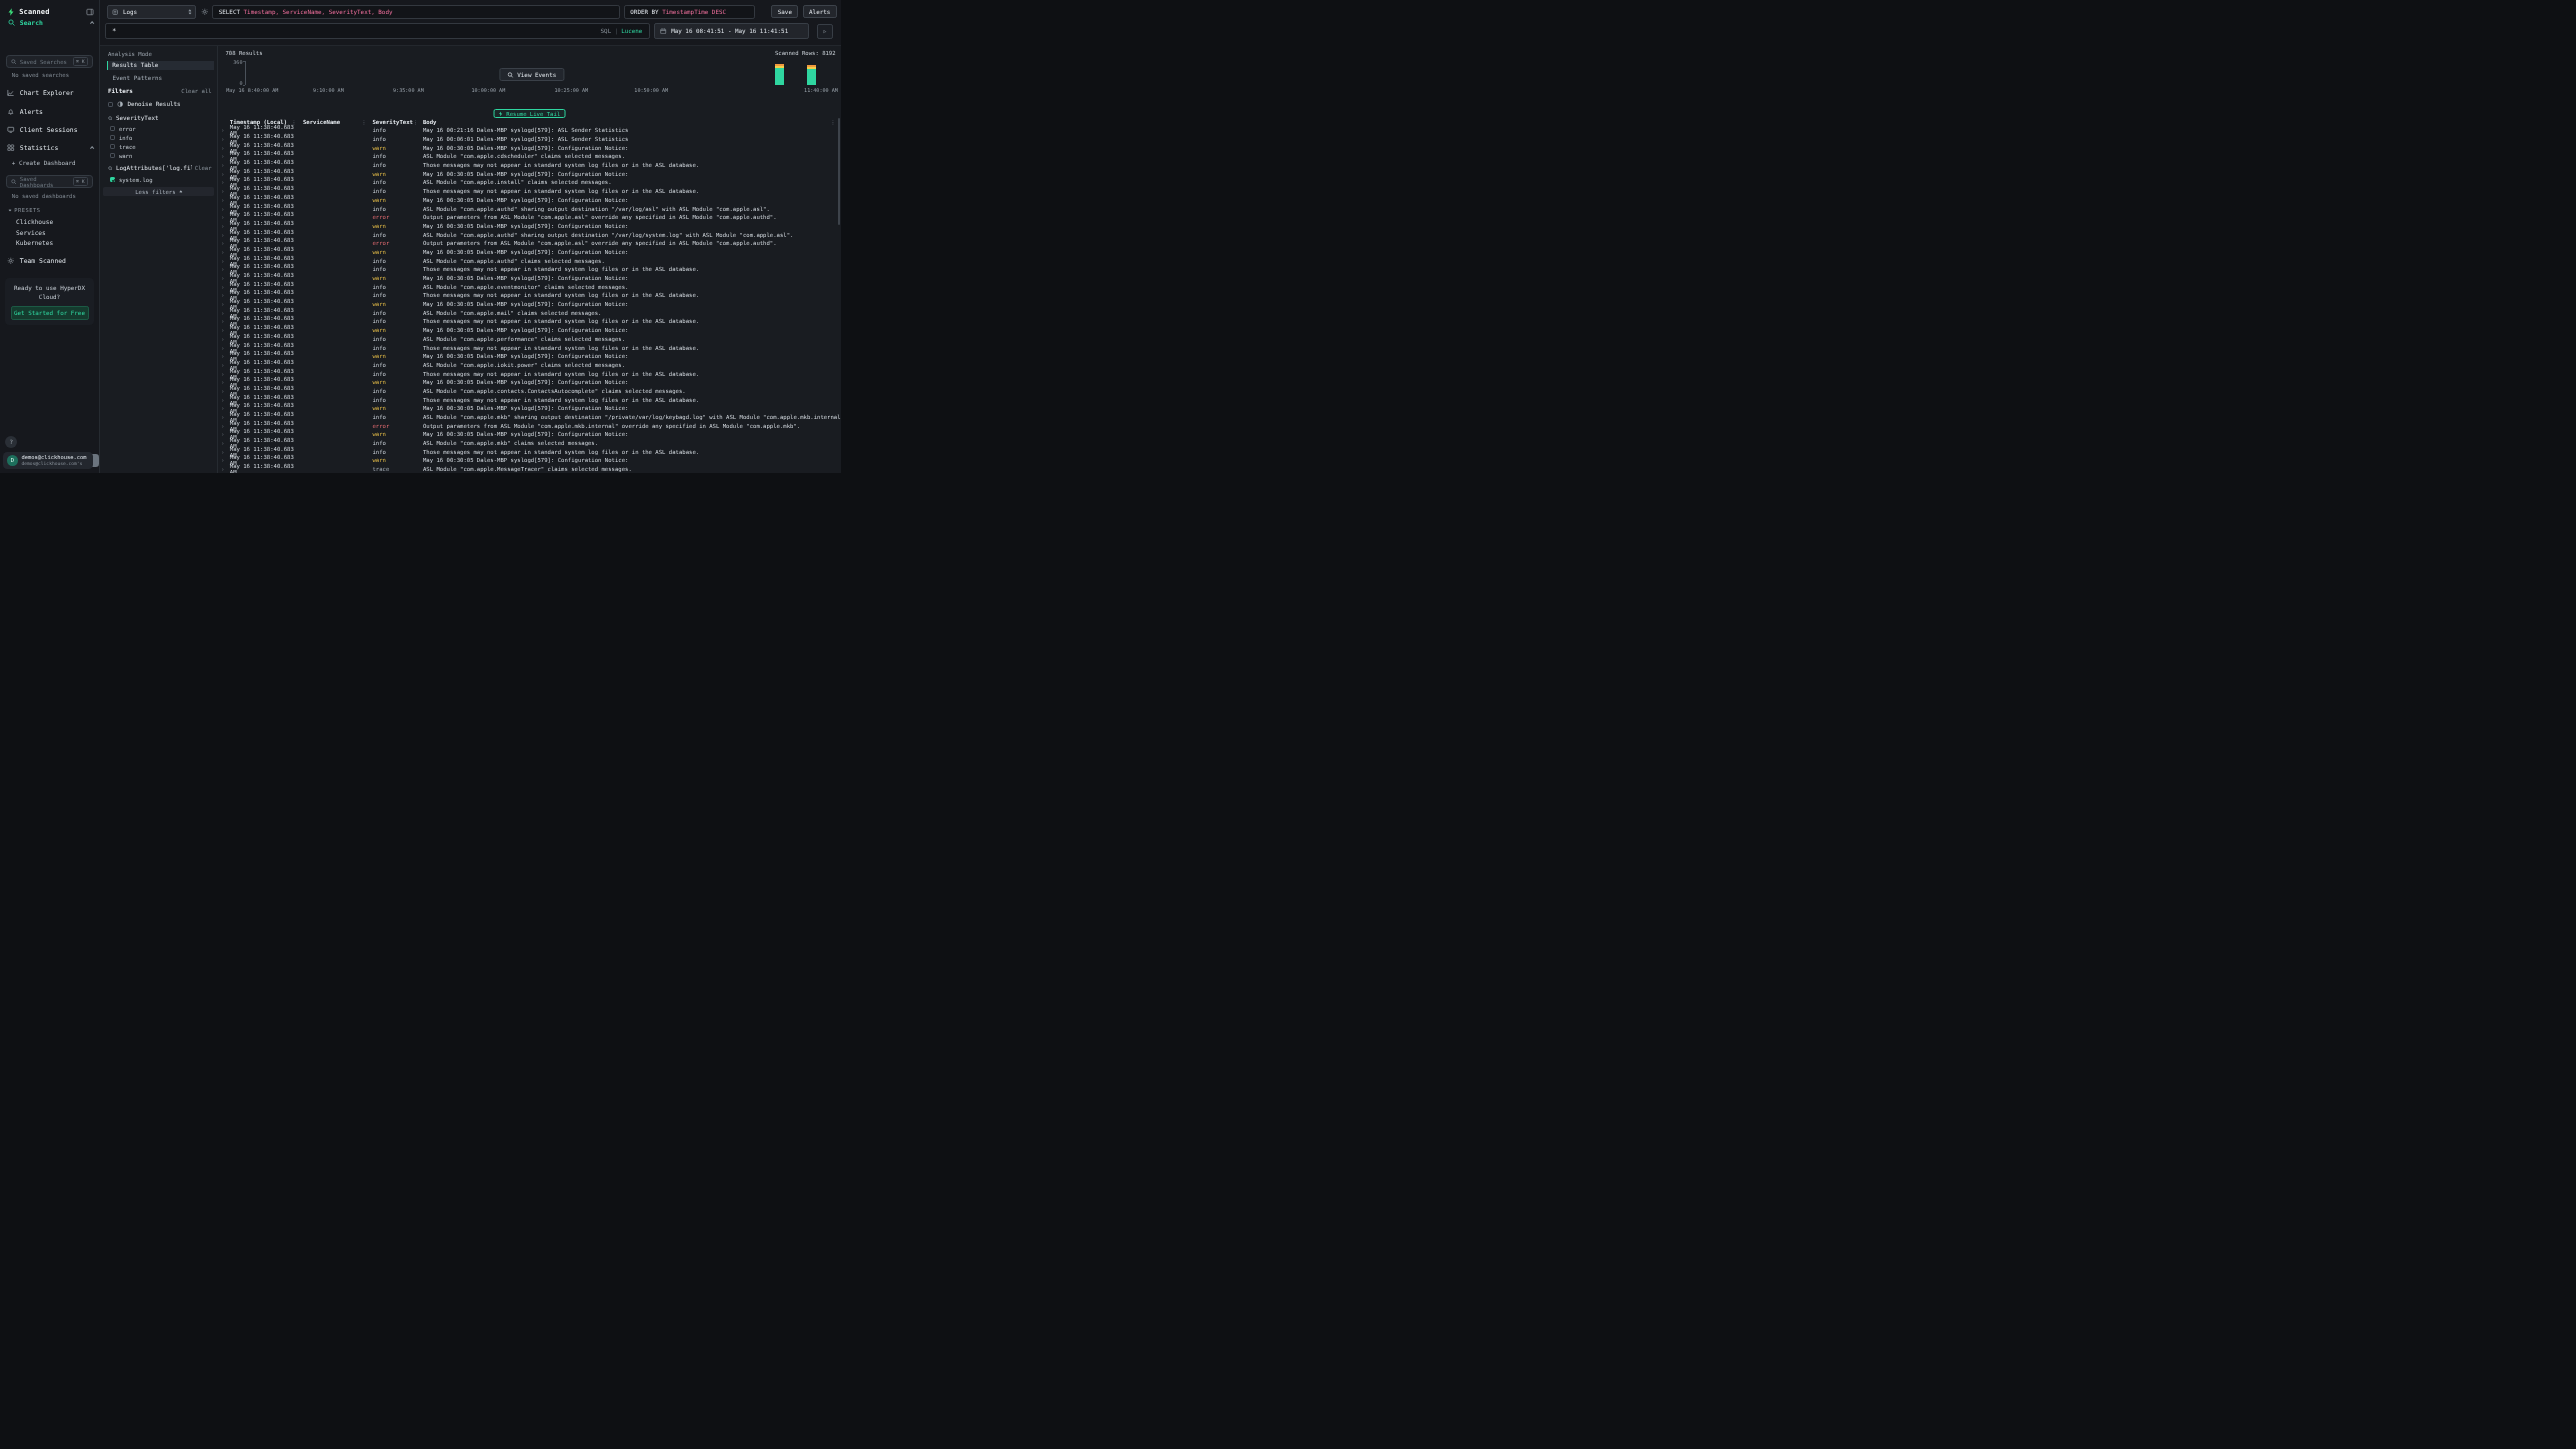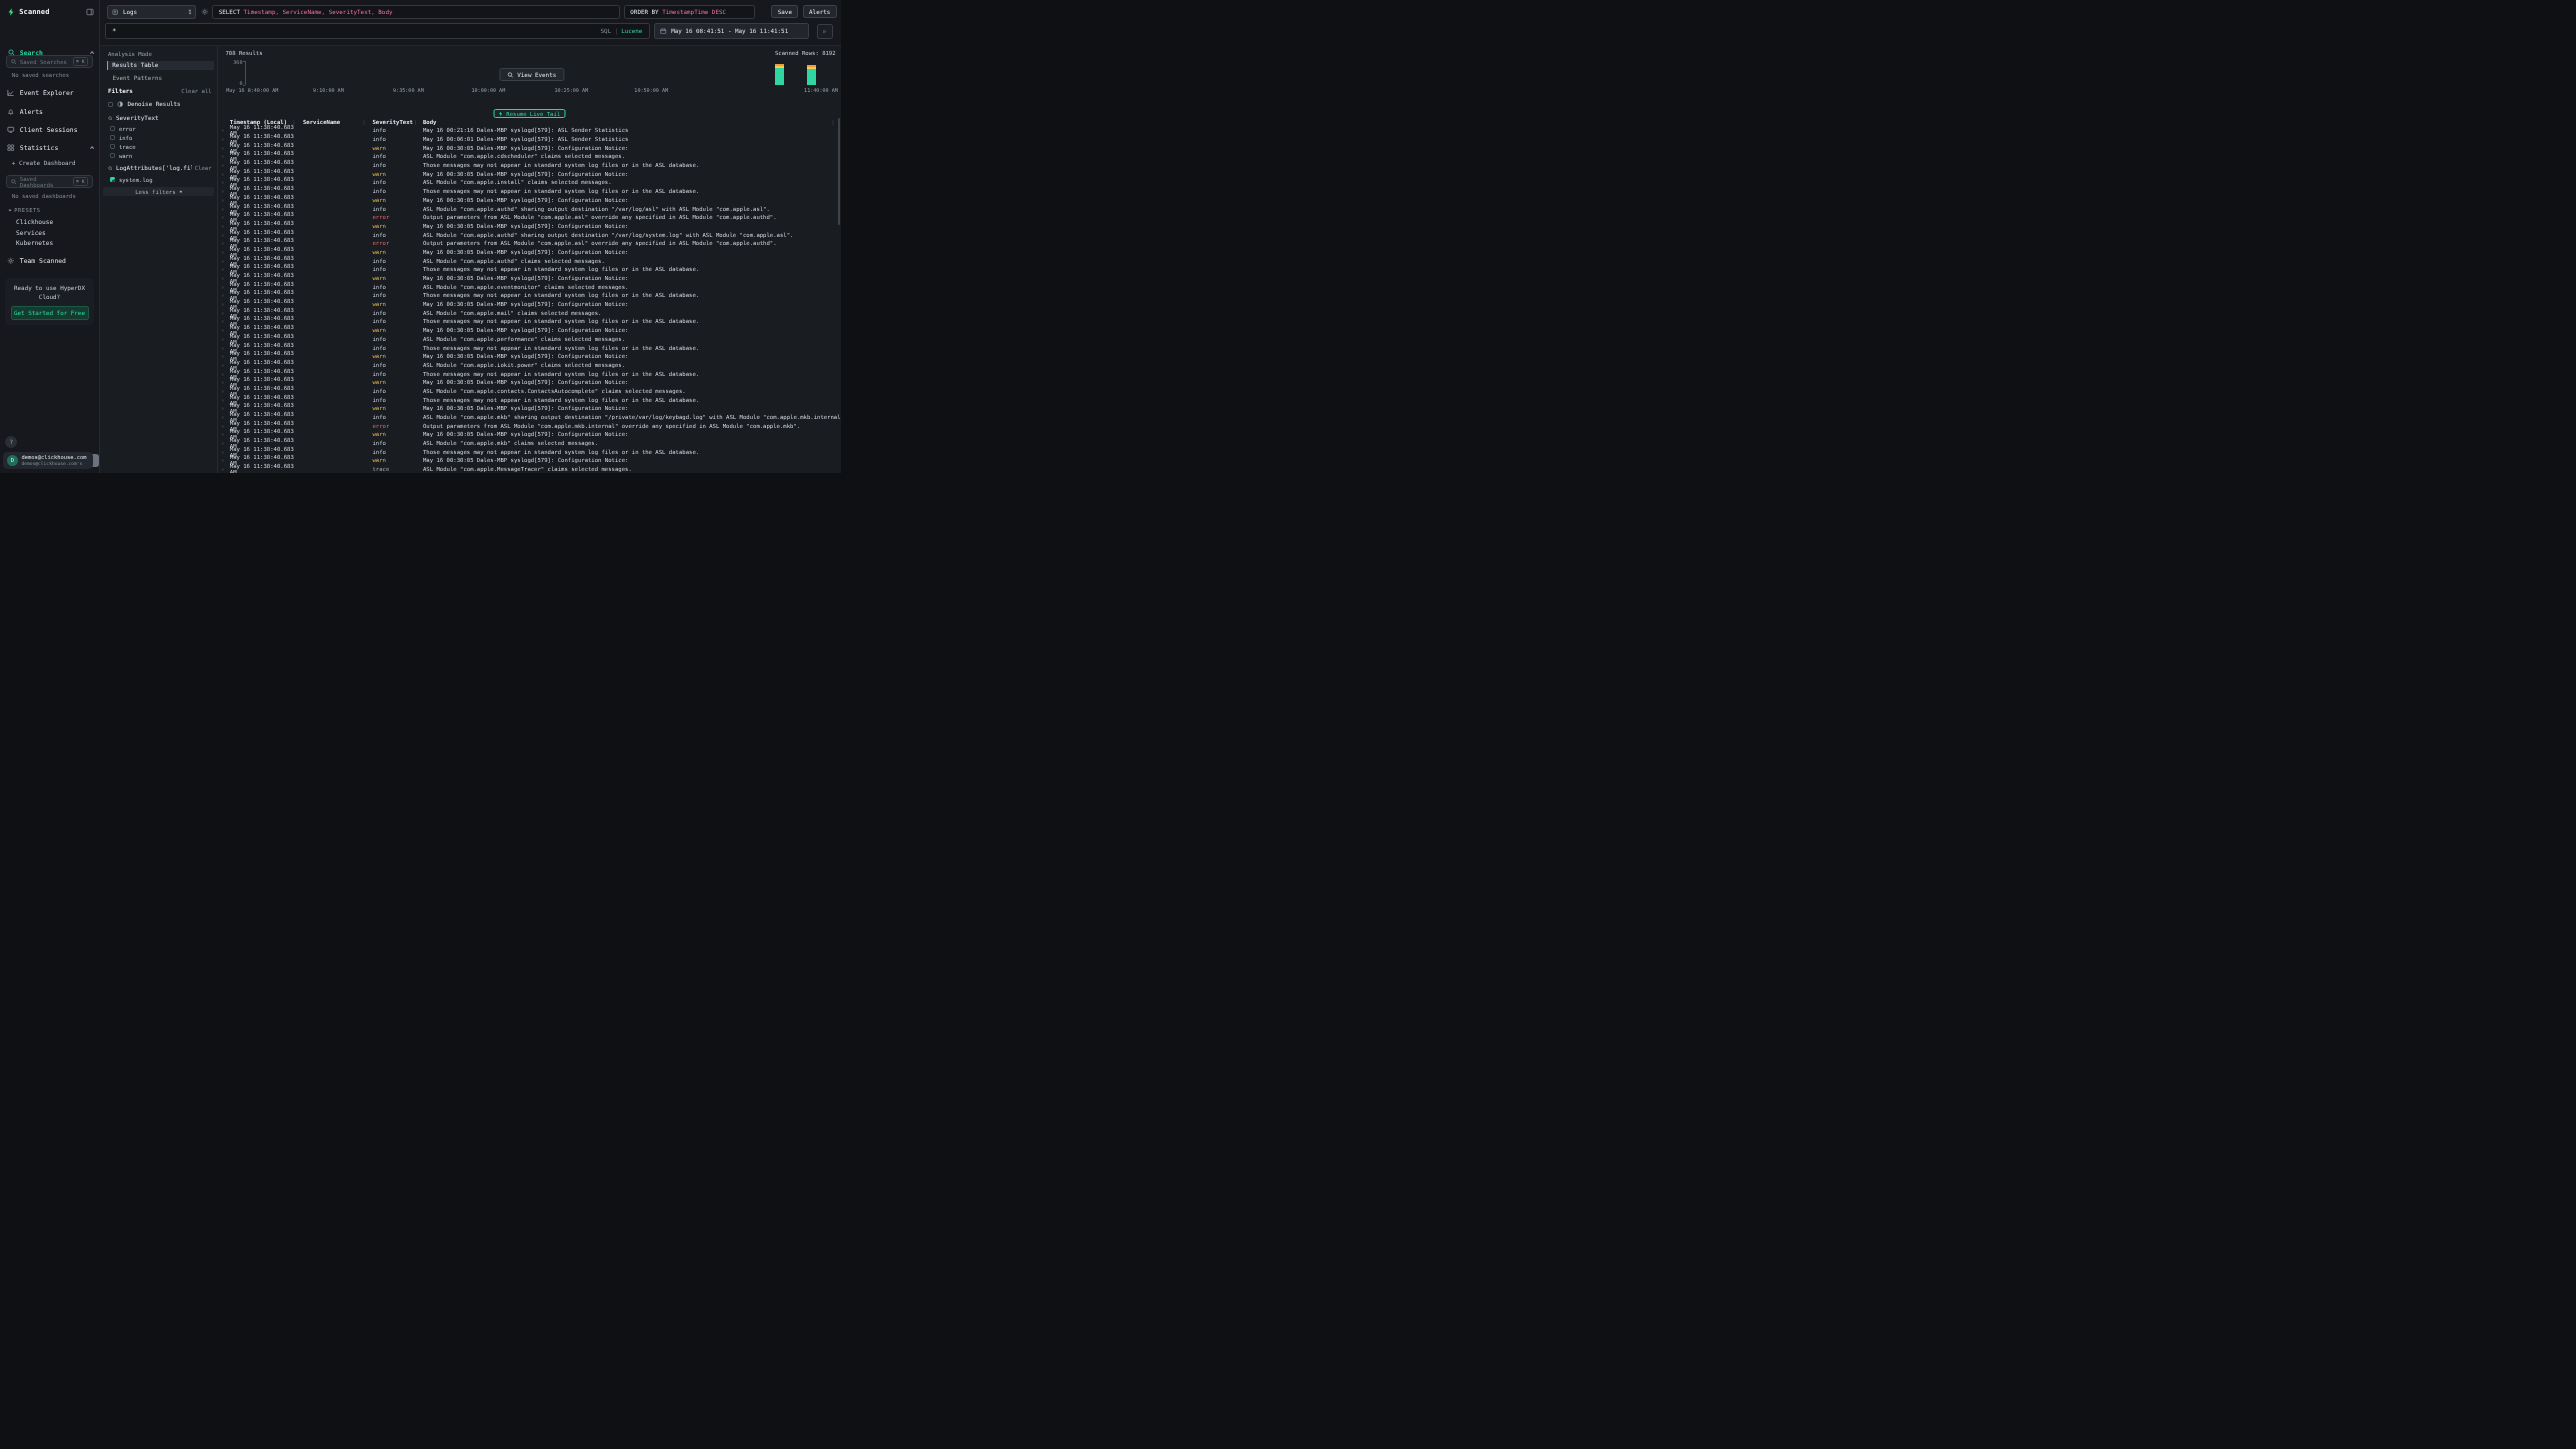--- a/index.html
+++ b/index.html
@@ -122,21 +122,21 @@
       </span>
       <span class="logo-text">Scanned</span>
       <span class="collapse-btn">
         <svg width="8" height="8" viewBox="0 0 16 16" fill="none" stroke="currentColor" stroke-width="1.3">
             <rect x="1.8" y="2.5" width="12.4" height="11" rx="1.5"></rect>
             <line x1="10.5" y1="2.5" x2="10.5" y2="13.5"></line>
           </svg>
       </span>
     </div>
 
-    <div class="nav-item accent" style="top:46px">
+    <div class="nav-item accent" style="top:16px">
       <span class="ic">
           <svg width="7" height="7" viewBox="0 0 14 14" fill="none" stroke="currentColor" stroke-width="1.6">
             <circle cx="6" cy="6" r="4.2"></circle>
             <line x1="9.2" y1="9.2" x2="13" y2="13"></line>
           </svg>
         </span>
       <span style="font-weight:bold">Search</span>
       <span class="nav-chv"><span class="chv up"></span></span>
     </div>
 
@@ -152,21 +152,21 @@
     </div>
     <div class="muted-line" style="top:72px">No saved searches</div>
 
     <div class="nav-item" style="top:86px">
       <span class="ic">
           <svg width="7.5" height="7.5" viewBox="0 0 16 16" fill="none" stroke="currentColor" stroke-width="1.4">
             <path d="M1.8 12.8l3.4-4.2 2.6 2.2 4.8-5.8"></path>
             <path d="M1.8 2v12h12.4"></path>
           </svg>
         </span>
-      <span>Event Explorer</span>
+      <span>Chart Explorer</span>
     </div>
     <div class="nav-item" style="top:105px">
       <span class="ic">
           <svg width="7.5" height="7.5" viewBox="0 0 16 16" fill="none" stroke="currentColor" stroke-width="1.4">
             <path d="M3.5 11.5h9c-1-1-1.3-1.8-1.3-3.4 0-2.4-1-4.1-3.2-4.1S4.8 5.7 4.8 8.1c0 1.6-.3 2.4-1.3 3.4z"></path>
             <path d="M6.8 13.3c.3.7 2.1.7 2.4 0"></path>
           </svg>
         </span>
       <span>Alerts</span>
     </div>

